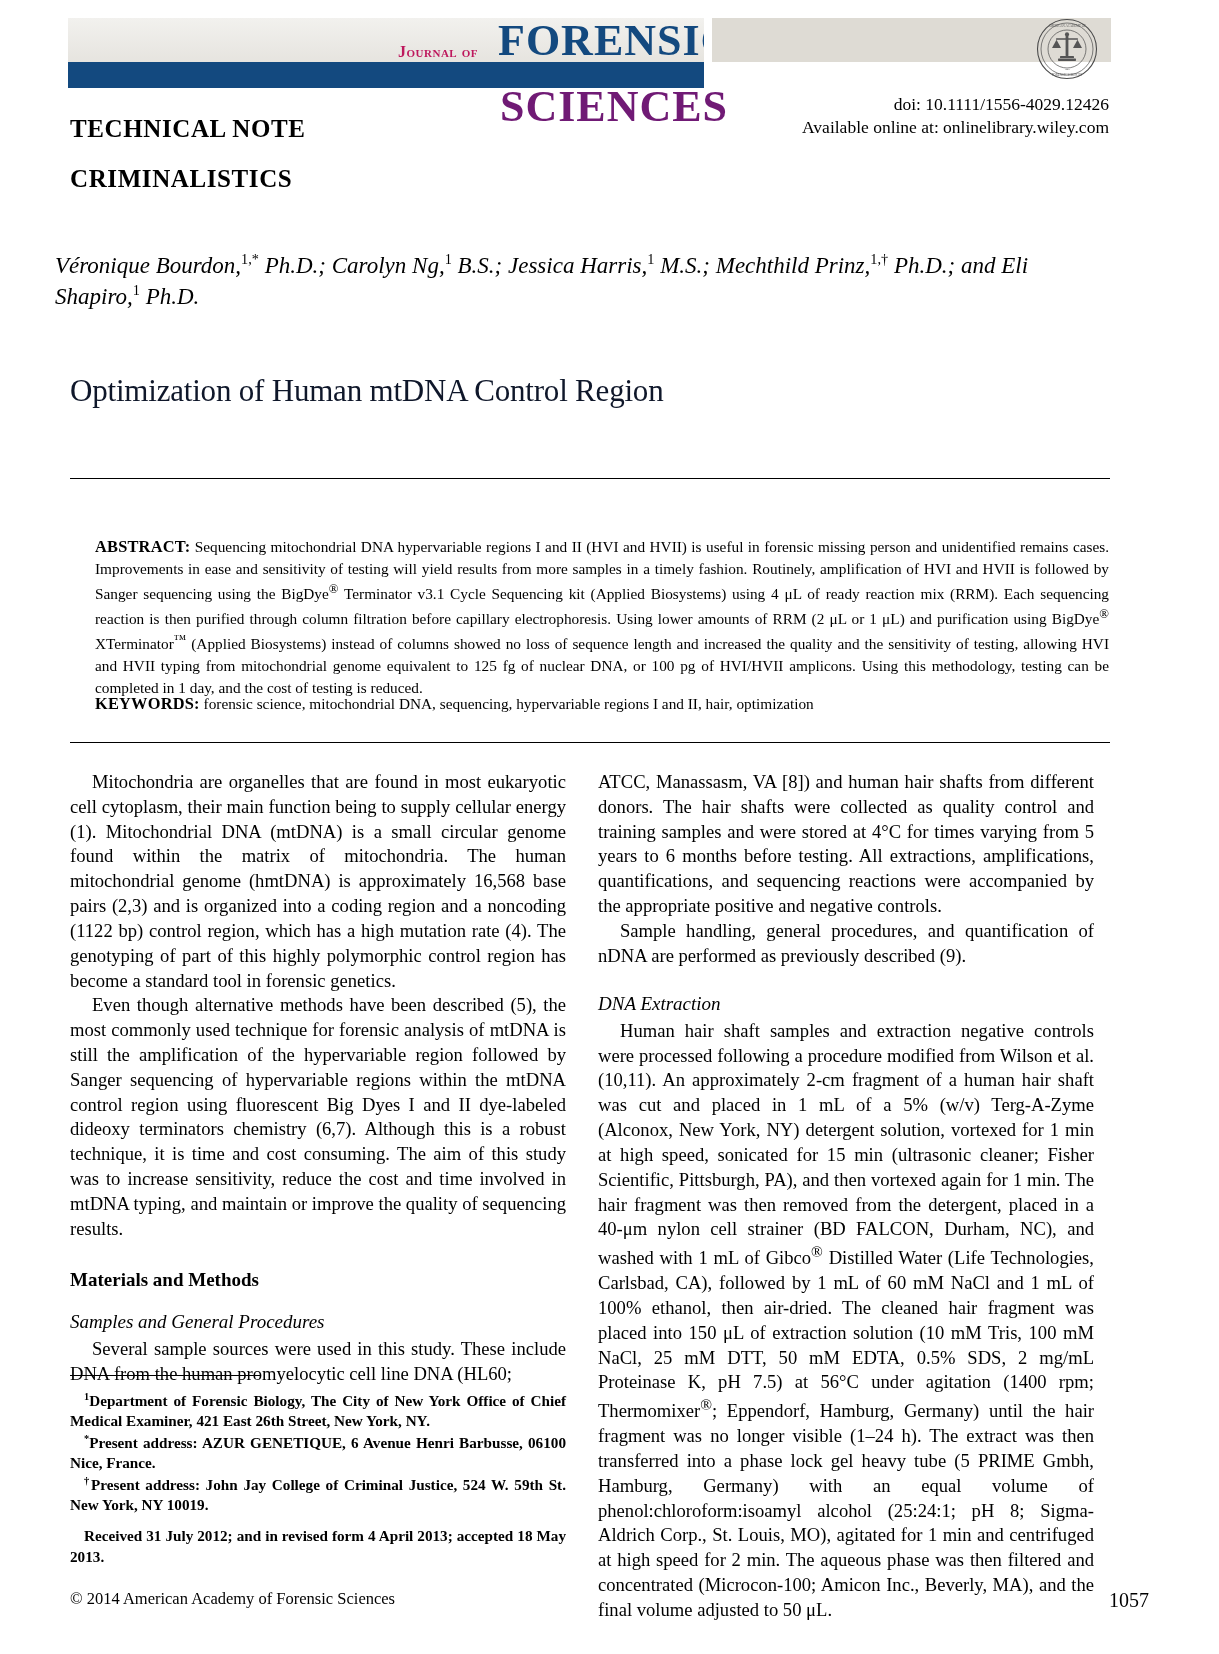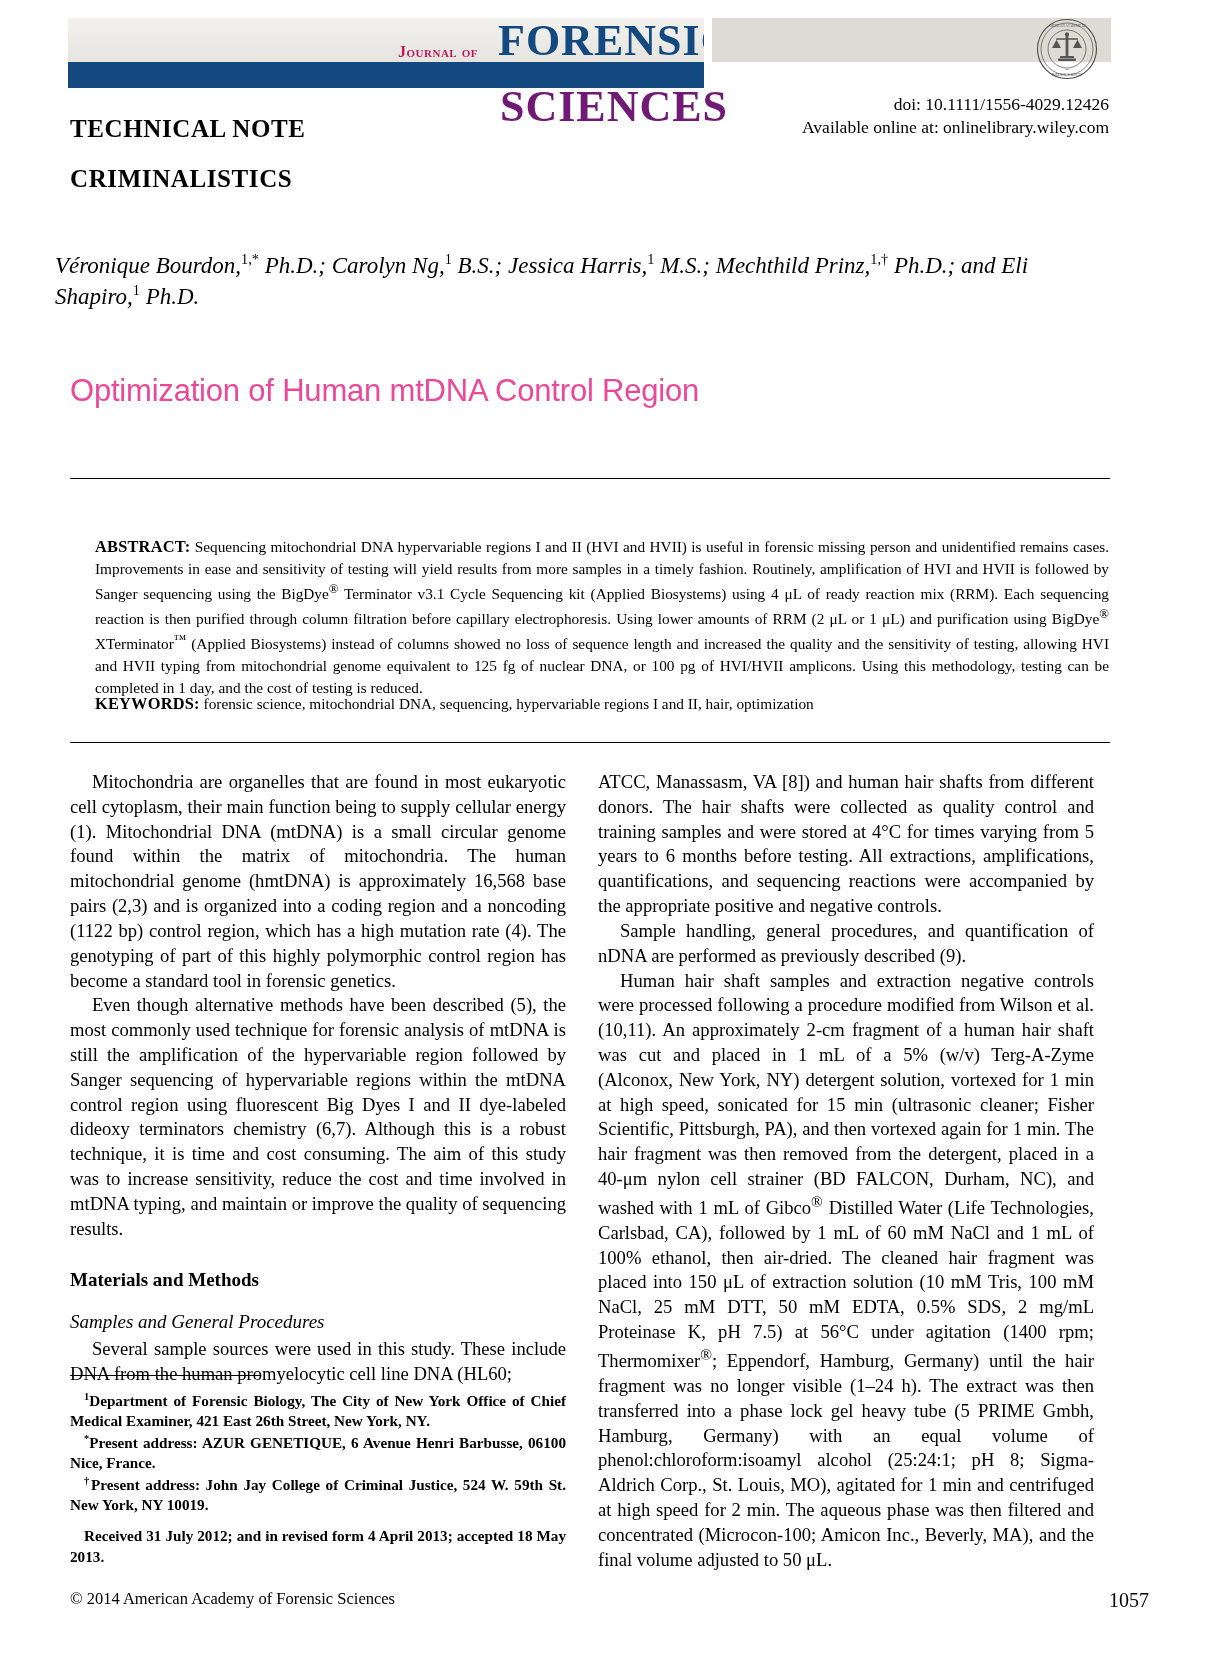--- a/index.html
+++ b/index.html
@@ -159,25 +159,25 @@
     line-height: 1.35;
   }
   sup.fn { font-size: 0.62em; vertical-align: super; font-style: normal; }
 
   
   .title {
     position: absolute;
     left: 70px;
     top: 350px;
     width: 900px;
-    font-family: Liberation Sans, sans-serif;
+    font-family: Liberation Serif, serif;
     font-size: 31px;
     font-weight: normal;
     line-height: 1.28;
-    color: #ec4899;
+    color: #0f172a;
     letter-spacing: -0.2px;
   }
 
   
   .rule-top {
     position: absolute;
     left: 70px;
     top: 478px;
     width: 1040px;
     height: 1.4px;
@@ -355,20 +355,21 @@
     <p>Mitochondria are organelles that are found in most eukaryotic cell cytoplasm, their main function being to supply cellular energy (1). Mitochondrial DNA (mtDNA) is a small circular genome found within the matrix of mitochondria. The human mitochondrial genome (hmtDNA) is approximately 16,568 base pairs (2,3) and is organized into a coding region and a noncoding (1122 bp) control region, which has a high mutation rate (4). The genotyping of part of this highly polymorphic control region has become a standard tool in forensic genetics.</p>
     <p>Even though alternative methods have been described (5), the most commonly used technique for forensic analysis of mtDNA is still the amplification of the hypervariable region followed by Sanger sequencing of hypervariable regions within the mtDNA control region using fluorescent Big Dyes I and II dye-labeled dideoxy terminators chemistry (6,7). Although this is a robust technique, it is time and cost consuming. The aim of this study was to increase sensitivity, reduce the cost and time involved in mtDNA typing, and maintain or improve the quality of sequencing results.</p>
     <h3 class="head-bold">Materials and Methods</h3>
     <h3 class="head-ital">Samples and General Procedures</h3>
     <p>Several sample sources were used in this study. These include DNA from the human promyelocytic cell line DNA (HL60;</p>
   </div>
 
   <div class="col col-right">
     <p class="noindent">ATCC, Manassasm, VA [8]) and human hair shafts from different donors. The hair shafts were collected as quality control and training samples and were stored at 4°C for times varying from 5 years to 6 months before testing. All extractions, amplifications, quantifications, and sequencing reactions were accompanied by the appropriate positive and negative controls.</p>
     <p>Sample handling, general procedures, and quantification of nDNA are performed as previously described (9).</p>
+    <h3 class="head-ital-tight">DNA Extraction</h3>
     <p><span>Human hair shaft samples and extraction negative controls were processed following a procedure modified from Wilson et al. (10,11). An approximately 2-cm fragment of a human hair shaft was cut and placed in 1 mL of a 5% (w/v) Terg-A-Zyme (Alconox, New York, NY) detergent solution, vortexed for 1 min at high speed, sonicated for 15 min (ultrasonic cleaner; Fisher Scientific, Pittsburgh, PA), and then vortexed again for 1 min. The hair fragment was then removed from the detergent, placed in a 40-μm nylon cell strainer (BD FALCON, Durham, NC), and washed with 1 mL of Gibco</span><sup>®</sup><span> Distilled Water (Life Technologies, Carlsbad, CA), followed by 1 mL of 60 mM NaCl and 1 mL of 100% ethanol, then air-dried. The cleaned hair fragment was placed into 150 μL of extraction solution (10 mM Tris, 100 mM NaCl, 25 mM DTT, 50 mM EDTA, 0.5% SDS, 2 mg/mL Proteinase K, pH 7.5) at 56°C under agitation (1400 rpm; Thermomixer</span><sup>®</sup><span>; Eppendorf, Hamburg, Germany) until the hair fragment was no longer visible (1–24 h). The extract was then transferred into a phase lock gel heavy tube (5 PRIME Gmbh, Hamburg, Germany) with an equal volume of phenol:chloroform:isoamyl alcohol (25:24:1; pH 8; Sigma-Aldrich Corp., St. Louis, MO), agitated for 1 min and centrifuged at high speed for 2 min. The aqueous phase was then filtered and concentrated (Microcon-100; Amicon Inc., Beverly, MA), and the final volume adjusted to 50 μL.</span></p>
   </div>
 
   <div class="footnote-rule"></div>
   <div class="footnotes">
     <p class="ind"><sup>1</sup><span>Department of Forensic Biology, The City of New York Office of Chief Medical Examiner, 421 East 26th Street, New York, NY.</span></p>
     <p class="ind"><sup>*</sup><span>Present address: AZUR GENETIQUE, 6 Avenue Henri Barbusse, 06100 Nice, France.</span></p>
     <p class="ind"><sup>†</sup><span>Present address: John Jay College of Criminal Justice, 524 W. 59th St. New York, NY 10019.</span></p>
     <p class="gap">Received 31 July 2012; and in revised form 4 April 2013; accepted 18 May 2013.</p>
   </div>

